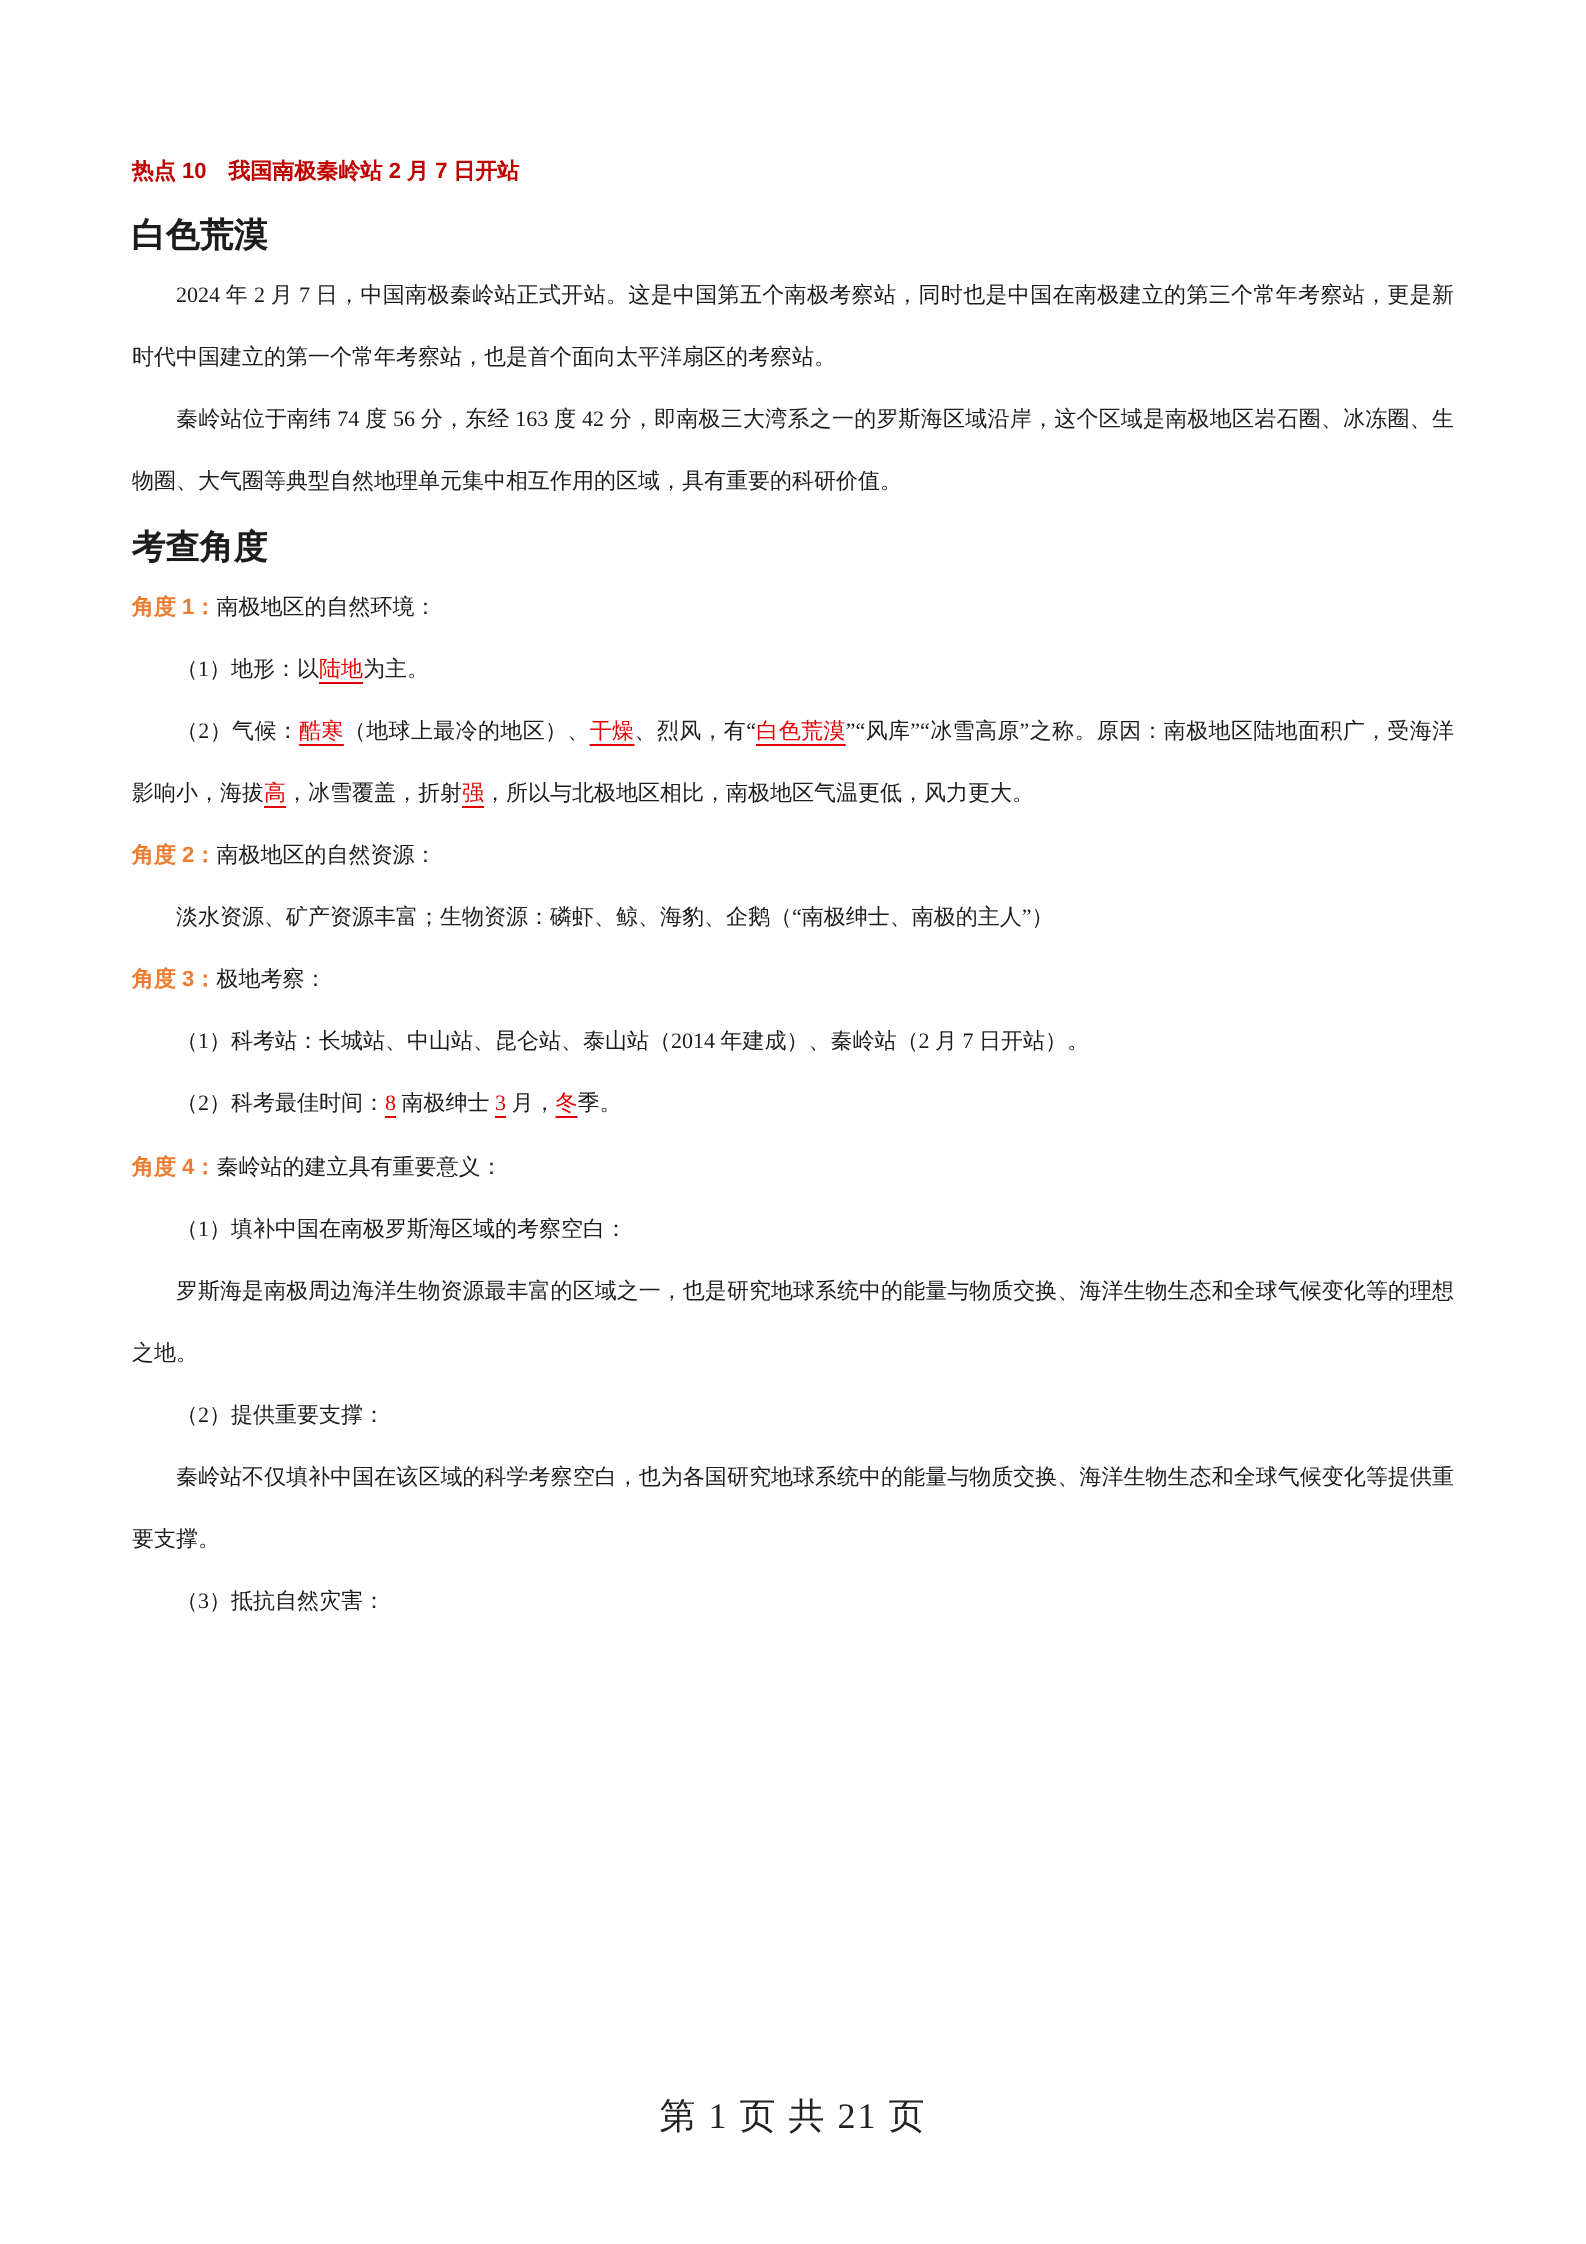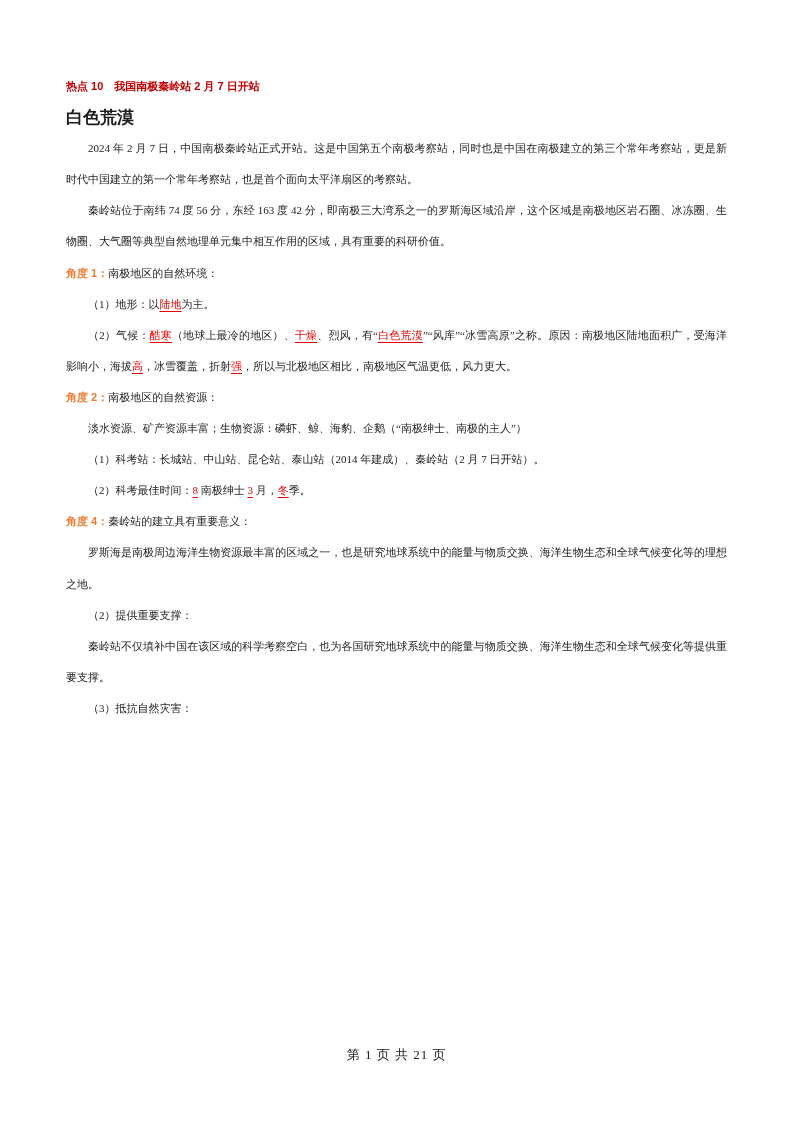--- a/index.html
+++ b/index.html
@@ -49,43 +49,46 @@
   }
   .run-ob {
     color: var(--angle-orange, #ed7d31);
     font-family: "Liberation Sans", "DejaVu Sans", sans-serif;
     font-weight: bold;
   }
   .footer {
     position: absolute;
     left: 0; right: 0; top: 1046px;
     text-align: center;
-    font-size: 13px;
+    font-size: 18px;
     letter-spacing: 1px;
     color: #222;
   }
 </style>
 </head>
 <body>
 
 <div class="page" style="--title-red: #c00000; --hl-red: #e60000; --angle-orange: #ed7d31; background: rgb(255, 255, 255); color: rgb(28, 28, 28);">
   <div class="content">
     <p class="doc-title">热点 10　我国南极秦岭站 2 月 7 日开站</p>
     <div>
         <p class="heading"><span>白色荒漠</span></p>
         <p class="para indent"><span>2024 年 2 月 7 日，中国南极秦岭站正式开站。这是中国第五个南极考察站，同时也是中国在南极建立的第三个常年考察站，更是新时代中国建立的第一个常年考察站，也是首个面向太平洋扇区的考察站。</span></p>
         <p class="para indent"><span>秦岭站位于南纬 74 度 56 分，东经 163 度 42 分，即南极三大湾系之一的罗斯海区域沿岸，这个区域是南极地区岩石圈、冰冻圈、生物圈、大气圈等典型自然地理单元集中相互作用的区域，具有重要的科研价值。</span></p>
+        <p class="heading"><span>考查角度</span></p>
         <p class="angle"><span class="run-ob">角度 1：</span><span>南极地区的自然环境：</span></p>
         <p class="para indent"><span>（1）地形：以</span><span class="run-ru">陆地</span><span>为主。</span></p>
         <p class="para indent"><span>（2）气候：</span><span class="run-ru">酷寒</span><span>（地球上最冷的地区）、</span><span class="run-ru">干燥</span><span>、烈风，有“</span><span class="run-ru">白色荒漠</span><span>”“风库”“冰雪高原”之称。原因：南极地区陆地面积广，受海洋影响小，海拔</span><span class="run-ru">高</span><span>，冰雪覆盖，折射</span><span class="run-ru">强</span><span>，所以与北极地区相比，南极地区气温更低，风力更大。</span></p>
         <p class="angle"><span class="run-ob">角度 2：</span><span>南极地区的自然资源：</span></p>
         <p class="para indent"><span>淡水资源、矿产资源丰富；生物资源：磷虾、鲸、海豹、企鹅（“南极绅士、南极的主人”）</span></p>
+        <p class="angle"><span class="run-ob">角度 3：</span><span>极地考察：</span></p>
         <p class="para indent"><span>（1）科考站：长城站、中山站、昆仑站、泰山站（2014 年建成）、秦岭站（2 月 7 日开站）。</span></p>
         <p class="para indent"><span>（2）科考最佳时间：</span><span class="run-ru">8</span><span> 南极绅士 </span><span class="run-ru">3</span><span> 月，</span><span class="run-ru">冬</span><span>季。</span></p>
         <p class="angle"><span class="run-ob">角度 4：</span><span>秦岭站的建立具有重要意义：</span></p>
+        <p class="para indent"><span>（1）填补中国在南极罗斯海区域的考察空白：</span></p>
         <p class="para indent"><span>罗斯海是南极周边海洋生物资源最丰富的区域之一，也是研究地球系统中的能量与物质交换、海洋生物生态和全球气候变化等的理想之地。</span></p>
         <p class="para indent"><span>（2）提供重要支撑：</span></p>
         <p class="para indent"><span>秦岭站不仅填补中国在该区域的科学考察空白，也为各国研究地球系统中的能量与物质交换、海洋生物生态和全球气候变化等提供重要支撑。</span></p>
         <p class="para indent"><span>（3）抵抗自然灾害：</span></p>
       </div>
   </div>
   <div class="footer">第 1 页 共 21 页</div>
 </div>
 
 </body></html>

